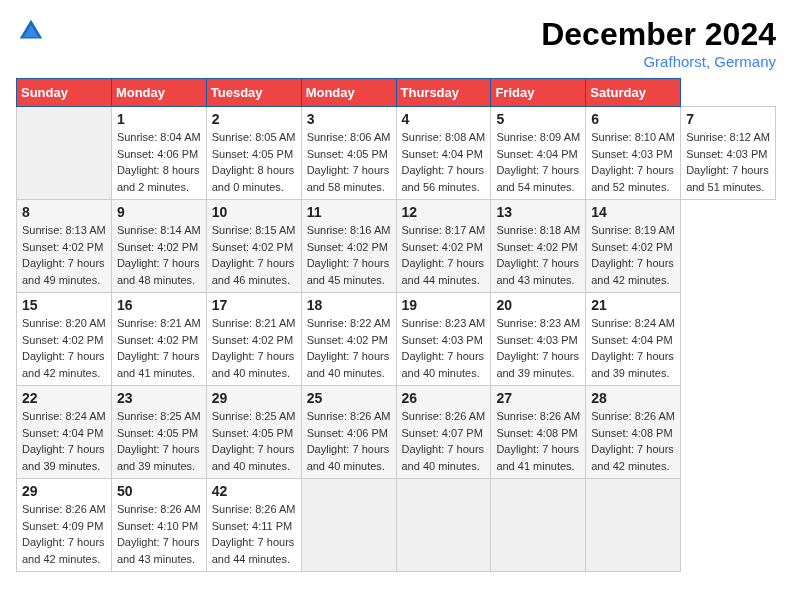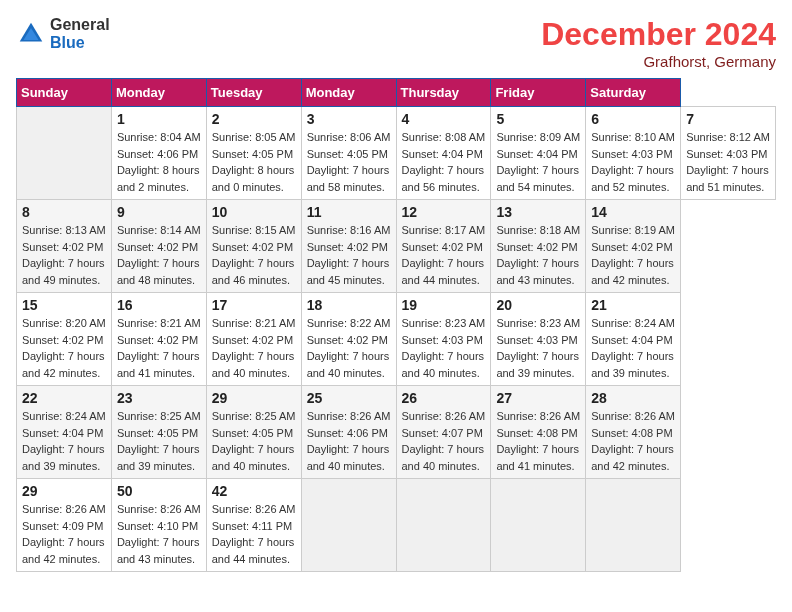--- a/index.html
+++ b/index.html
@@ -39,33 +39,33 @@
     .logo-icon {
       width: 30px;
       height: 30px;
     }
     .title-block {
       text-align: right;
     }
     .month-title {
       font-size: 32px;
       font-weight: bold;
-      color: #ef4444;
+      color: #000000;
     }
     .location {
       font-size: 15px;
-      color: #7f1d1d;
+      color: #3b82f6;
     }
     table {
       width: 100%;
       border-collapse: collapse;
       table-layout: fixed;
     }
     thead th {
-      background: #be185d;
+      background: #ef4444;
       color: #fff;
       font-size: 13px;
       font-weight: bold;
       padding: 6px 4px;
       text-align: left;
       border: 1px solid #1a5aaa;
     }
     tbody td {
       vertical-align: top;
       border: 1px solid #ccc;
@@ -96,24 +96,20 @@
   </style>
 </head>
 <body>
 
 <div class="header">
   <div class="logo">
     <svg class="logo-icon" viewBox="0 0 40 40" xmlns="http://www.w3.org/2000/svg">
       <polygon points="20,5 35,30 5,30" fill="#1a6bbf"></polygon>
       <polygon points="20,12 30,28 10,28" fill="#4da6ff" opacity="0.5"></polygon>
     </svg>
-    <div class="logo-text">
-      <span class="logo-general">General</span>
-      <span class="logo-blue">Blue</span>
-    </div>
   </div>
   <div class="title-block">
     <div class="month-title">December 2024</div>
     <div class="location">Grafhorst, Germany</div>
   </div>
 </div>
 
 <table>
   <thead>
     <tr>

